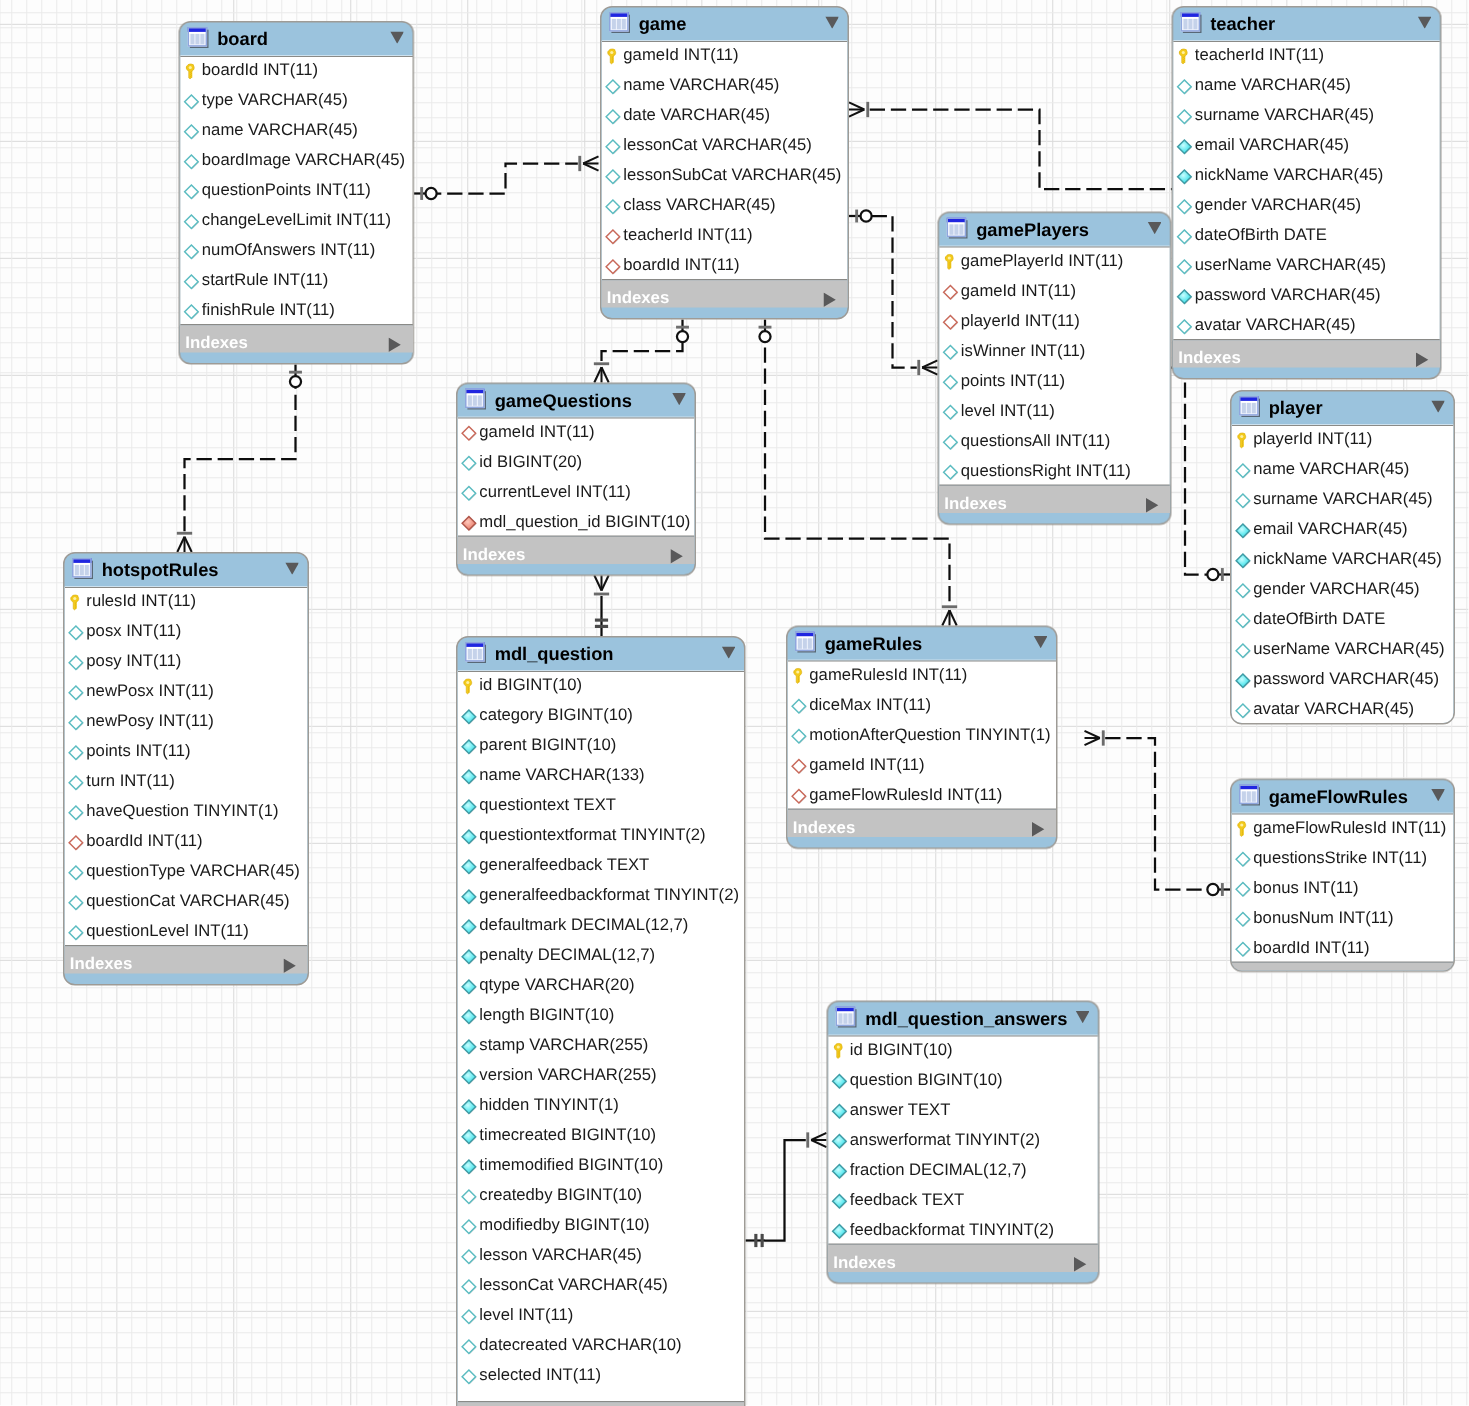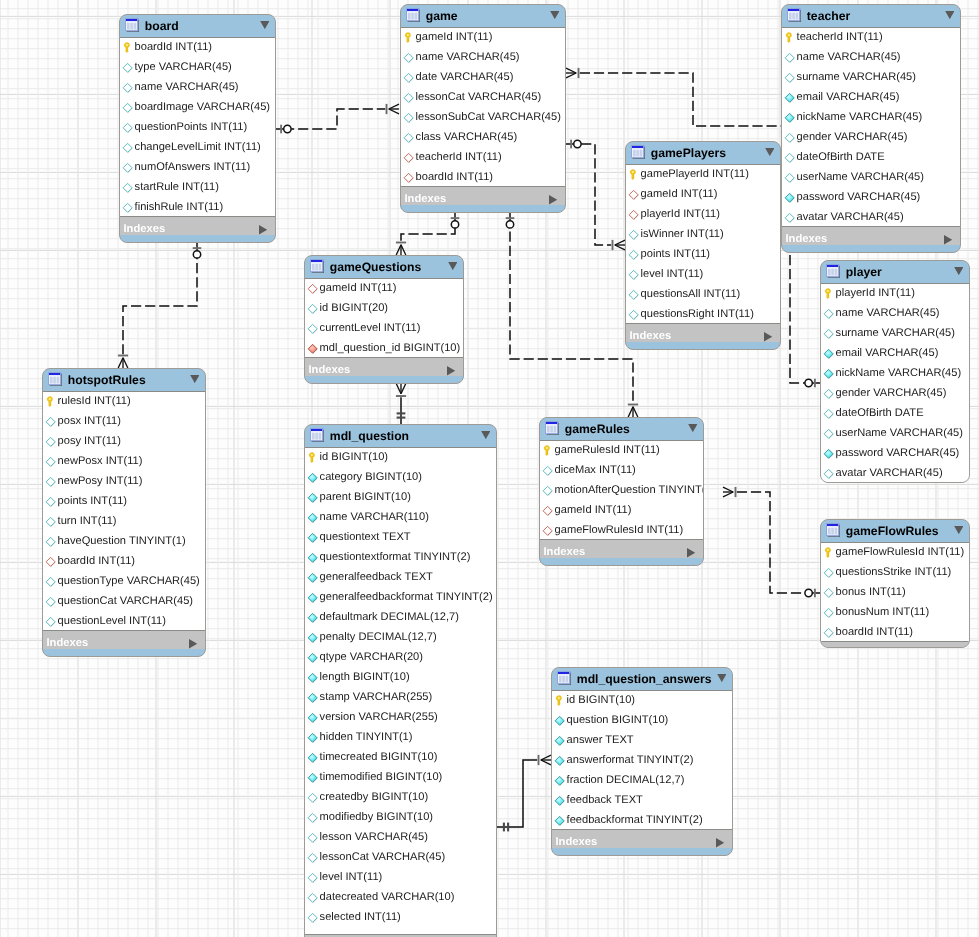--- a/index.html
+++ b/index.html
@@ -937,21 +937,21 @@
               <defs>
                 <radialGradient id="gcy" cx="0.42" cy="0.4" r="0.72">
                   <stop offset="0" stop-color="#c9fdff"></stop>
                   <stop offset="0.55" stop-color="#64eaf0"></stop>
                   <stop offset="1" stop-color="#39dde6"></stop>
                 </radialGradient>
               </defs>
               <path d="M6.2 1.9 L10.7 6.4 L6.2 10.9 L1.7 6.4 Z" fill="#000" opacity="0.16"></path>
               <path d="M5.6 1.3 L10.1 5.8 L5.6 10.3 L1.1 5.8 Z" fill="url(#gcy)" stroke="#3f9ba5" stroke-width="1"></path>
             </svg>
-            <span class="cn">name VARCHAR(110)</span>
+            <span class="cn">name VARCHAR(133)</span>
           </div>
     <div class="col">
             <svg class="ci" viewBox="0 0 12 12">
               <defs>
                 <radialGradient id="gcy" cx="0.42" cy="0.4" r="0.72">
                   <stop offset="0" stop-color="#c9fdff"></stop>
                   <stop offset="0.55" stop-color="#64eaf0"></stop>
                   <stop offset="1" stop-color="#39dde6"></stop>
                 </radialGradient>
               </defs>
@@ -1174,21 +1174,21 @@
             <svg class="ci" viewBox="0 0 12 12">
               <path d="M6.2 1.9 L10.7 6.4 L6.2 10.9 L1.7 6.4 Z" fill="#000" opacity="0.16"></path>
               <path d="M5.6 1.3 L10.1 5.8 L5.6 10.3 L1.1 5.8 Z" fill="#ffffff" stroke="#5bbcc1" stroke-width="1"></path>
             </svg>
             <span class="cn">selected INT(11)</span>
           </div>
   </div>
   <div class="idx"></div>
 
 </div>
-<div class="tbl" style="left:539px;top:417px;width:165px;height:149.00px">
+<div class="tbl" style="left:524px;top:417px;width:181px;height:149.00px">
   <div class="hdr">
     <svg class="ticon" viewBox="0 0 15 15">
             <rect x="1.6" y="1.8" width="12.4" height="12.2" fill="#2e3137" opacity="0.62"></rect>
             <rect x="0" y="0" width="13.1" height="13.1" fill="#eef2fc"></rect>
             <rect x="0" y="0" width="13.1" height="3.3" fill="#2026e0"></rect>
             <rect x="0.9" y="3.3" width="11.3" height="1.3" fill="#ffffff"></rect>
             <rect x="2.0" y="4.6" width="2.6" height="6.9" fill="#c5d2ea"></rect>
             <rect x="5.3" y="4.6" width="2.6" height="6.9" fill="#c5d2ea"></rect>
             <rect x="8.6" y="4.6" width="2.6" height="6.9" fill="#c5d2ea"></rect>
             <rect x="0.5" y="0.5" width="12.1" height="12.1" fill="none" stroke="#8fa6dd" stroke-width="1"></rect>

